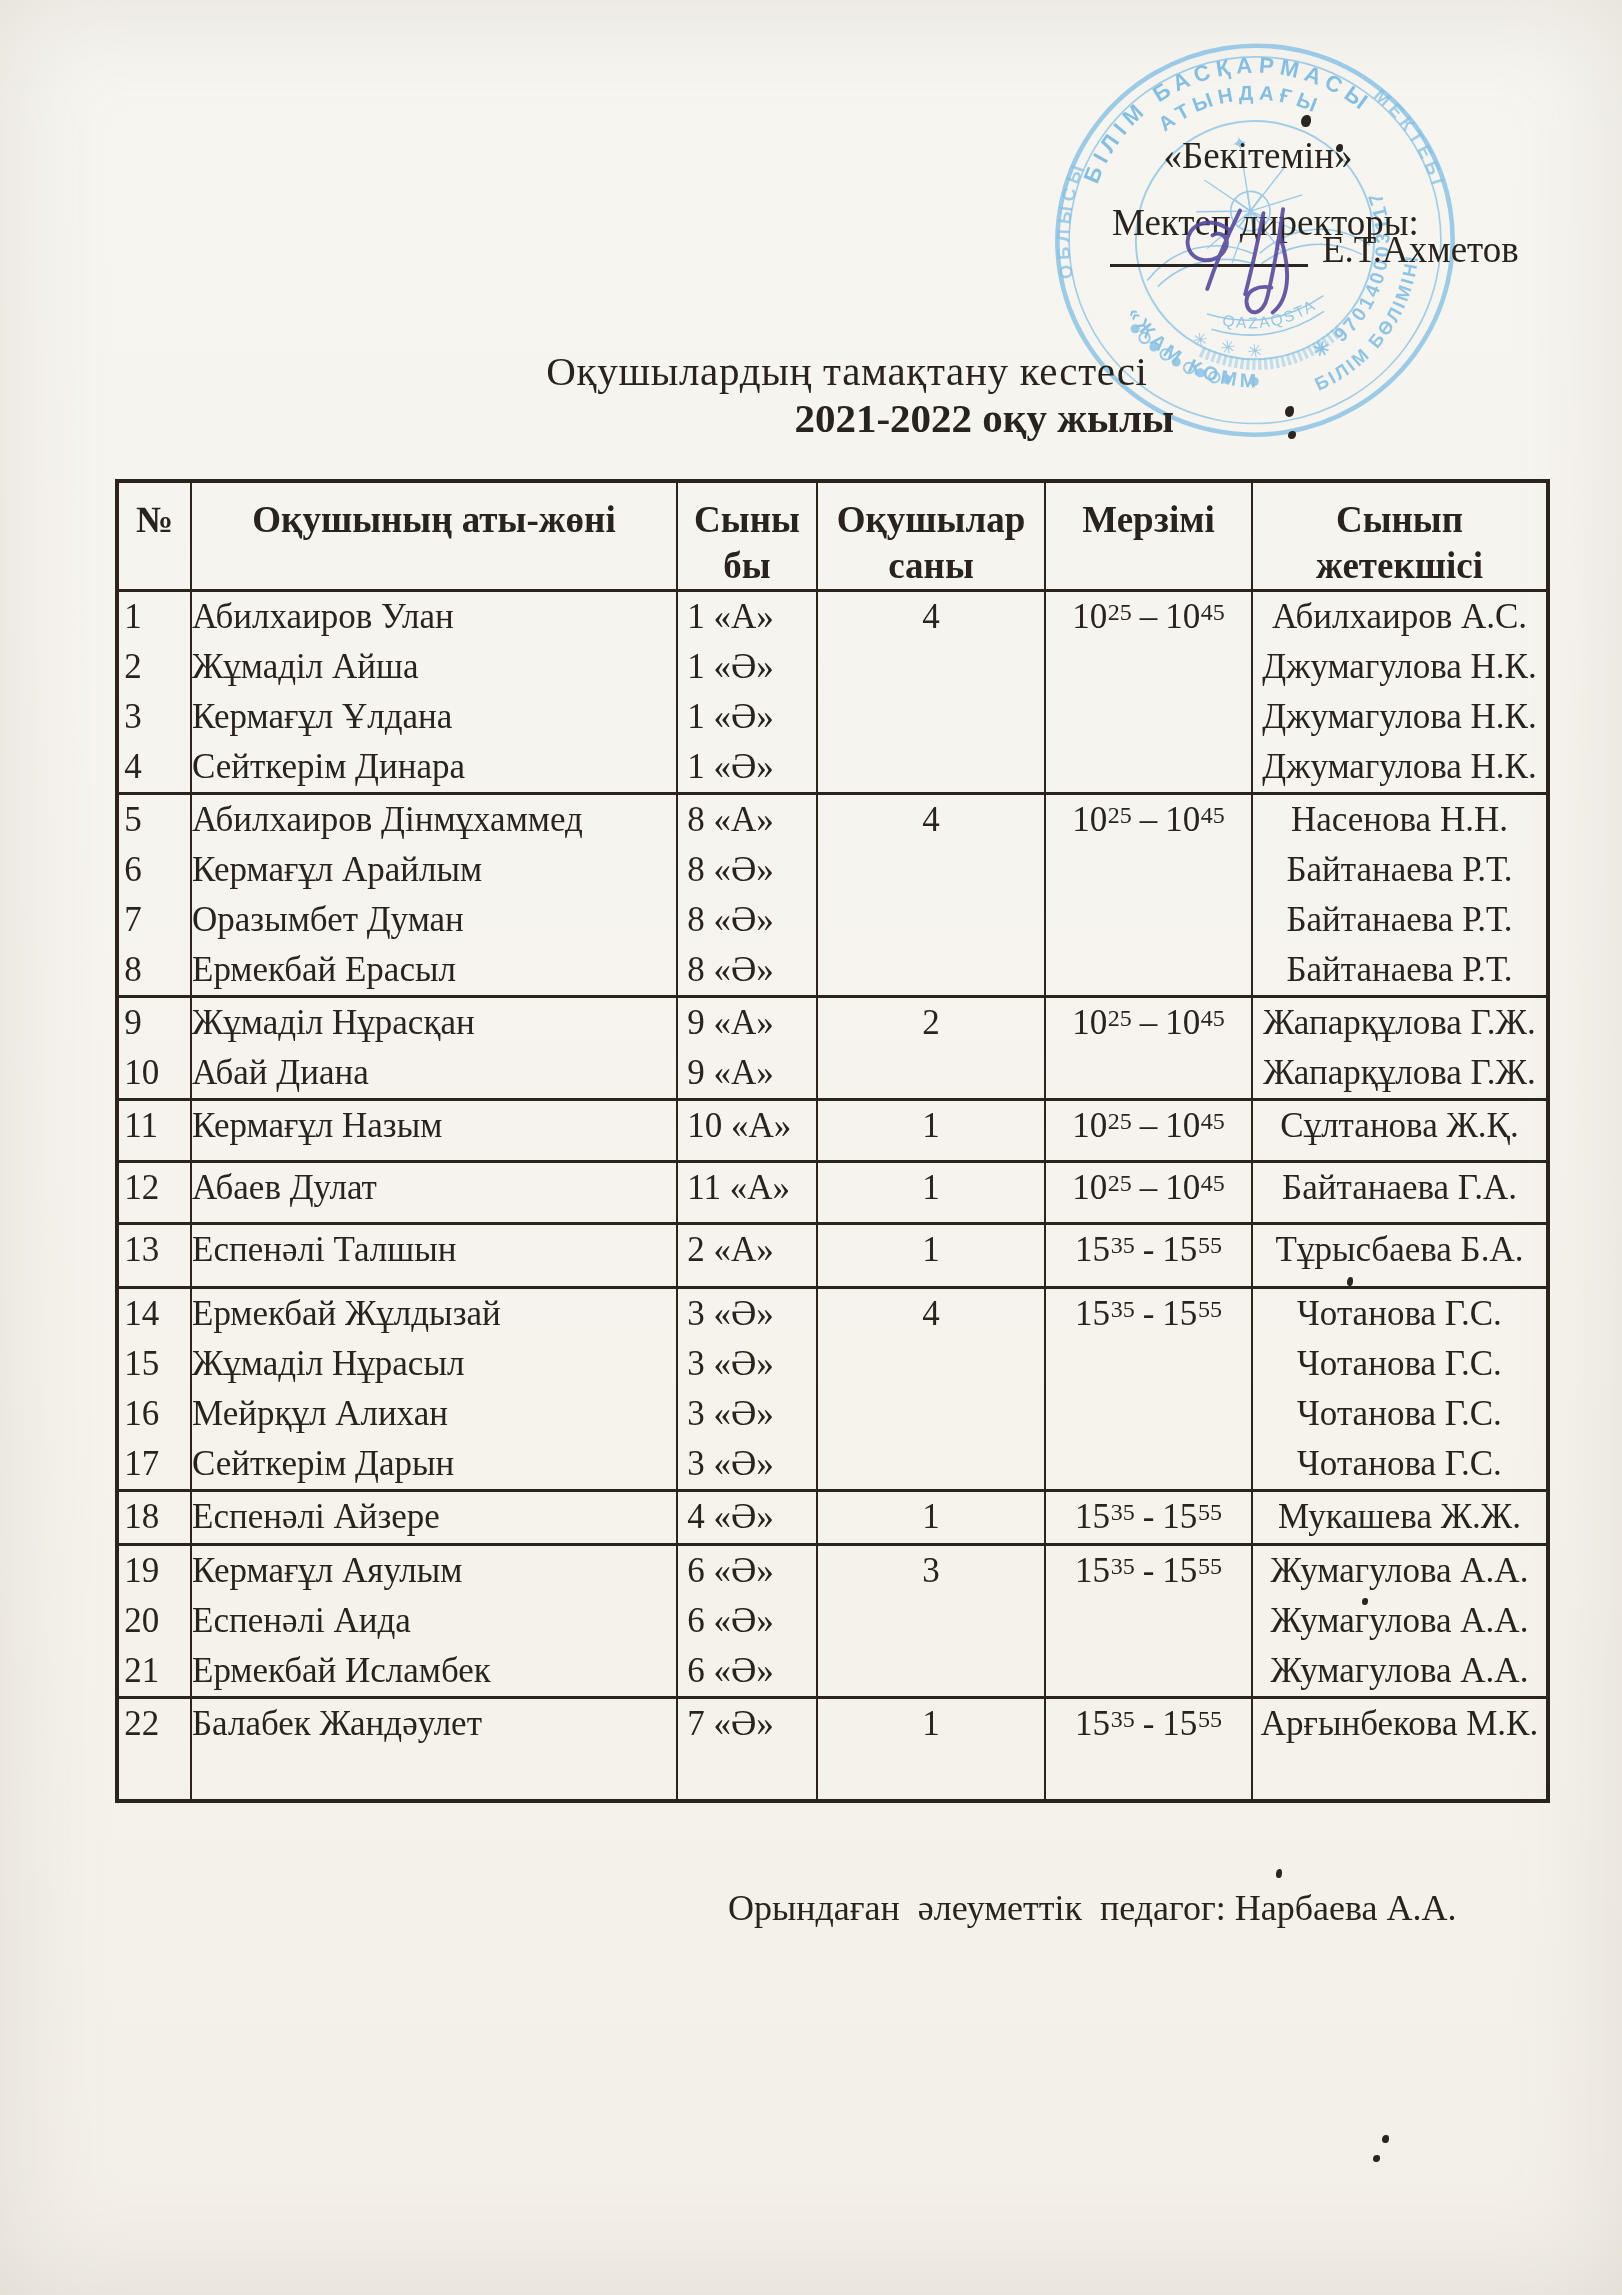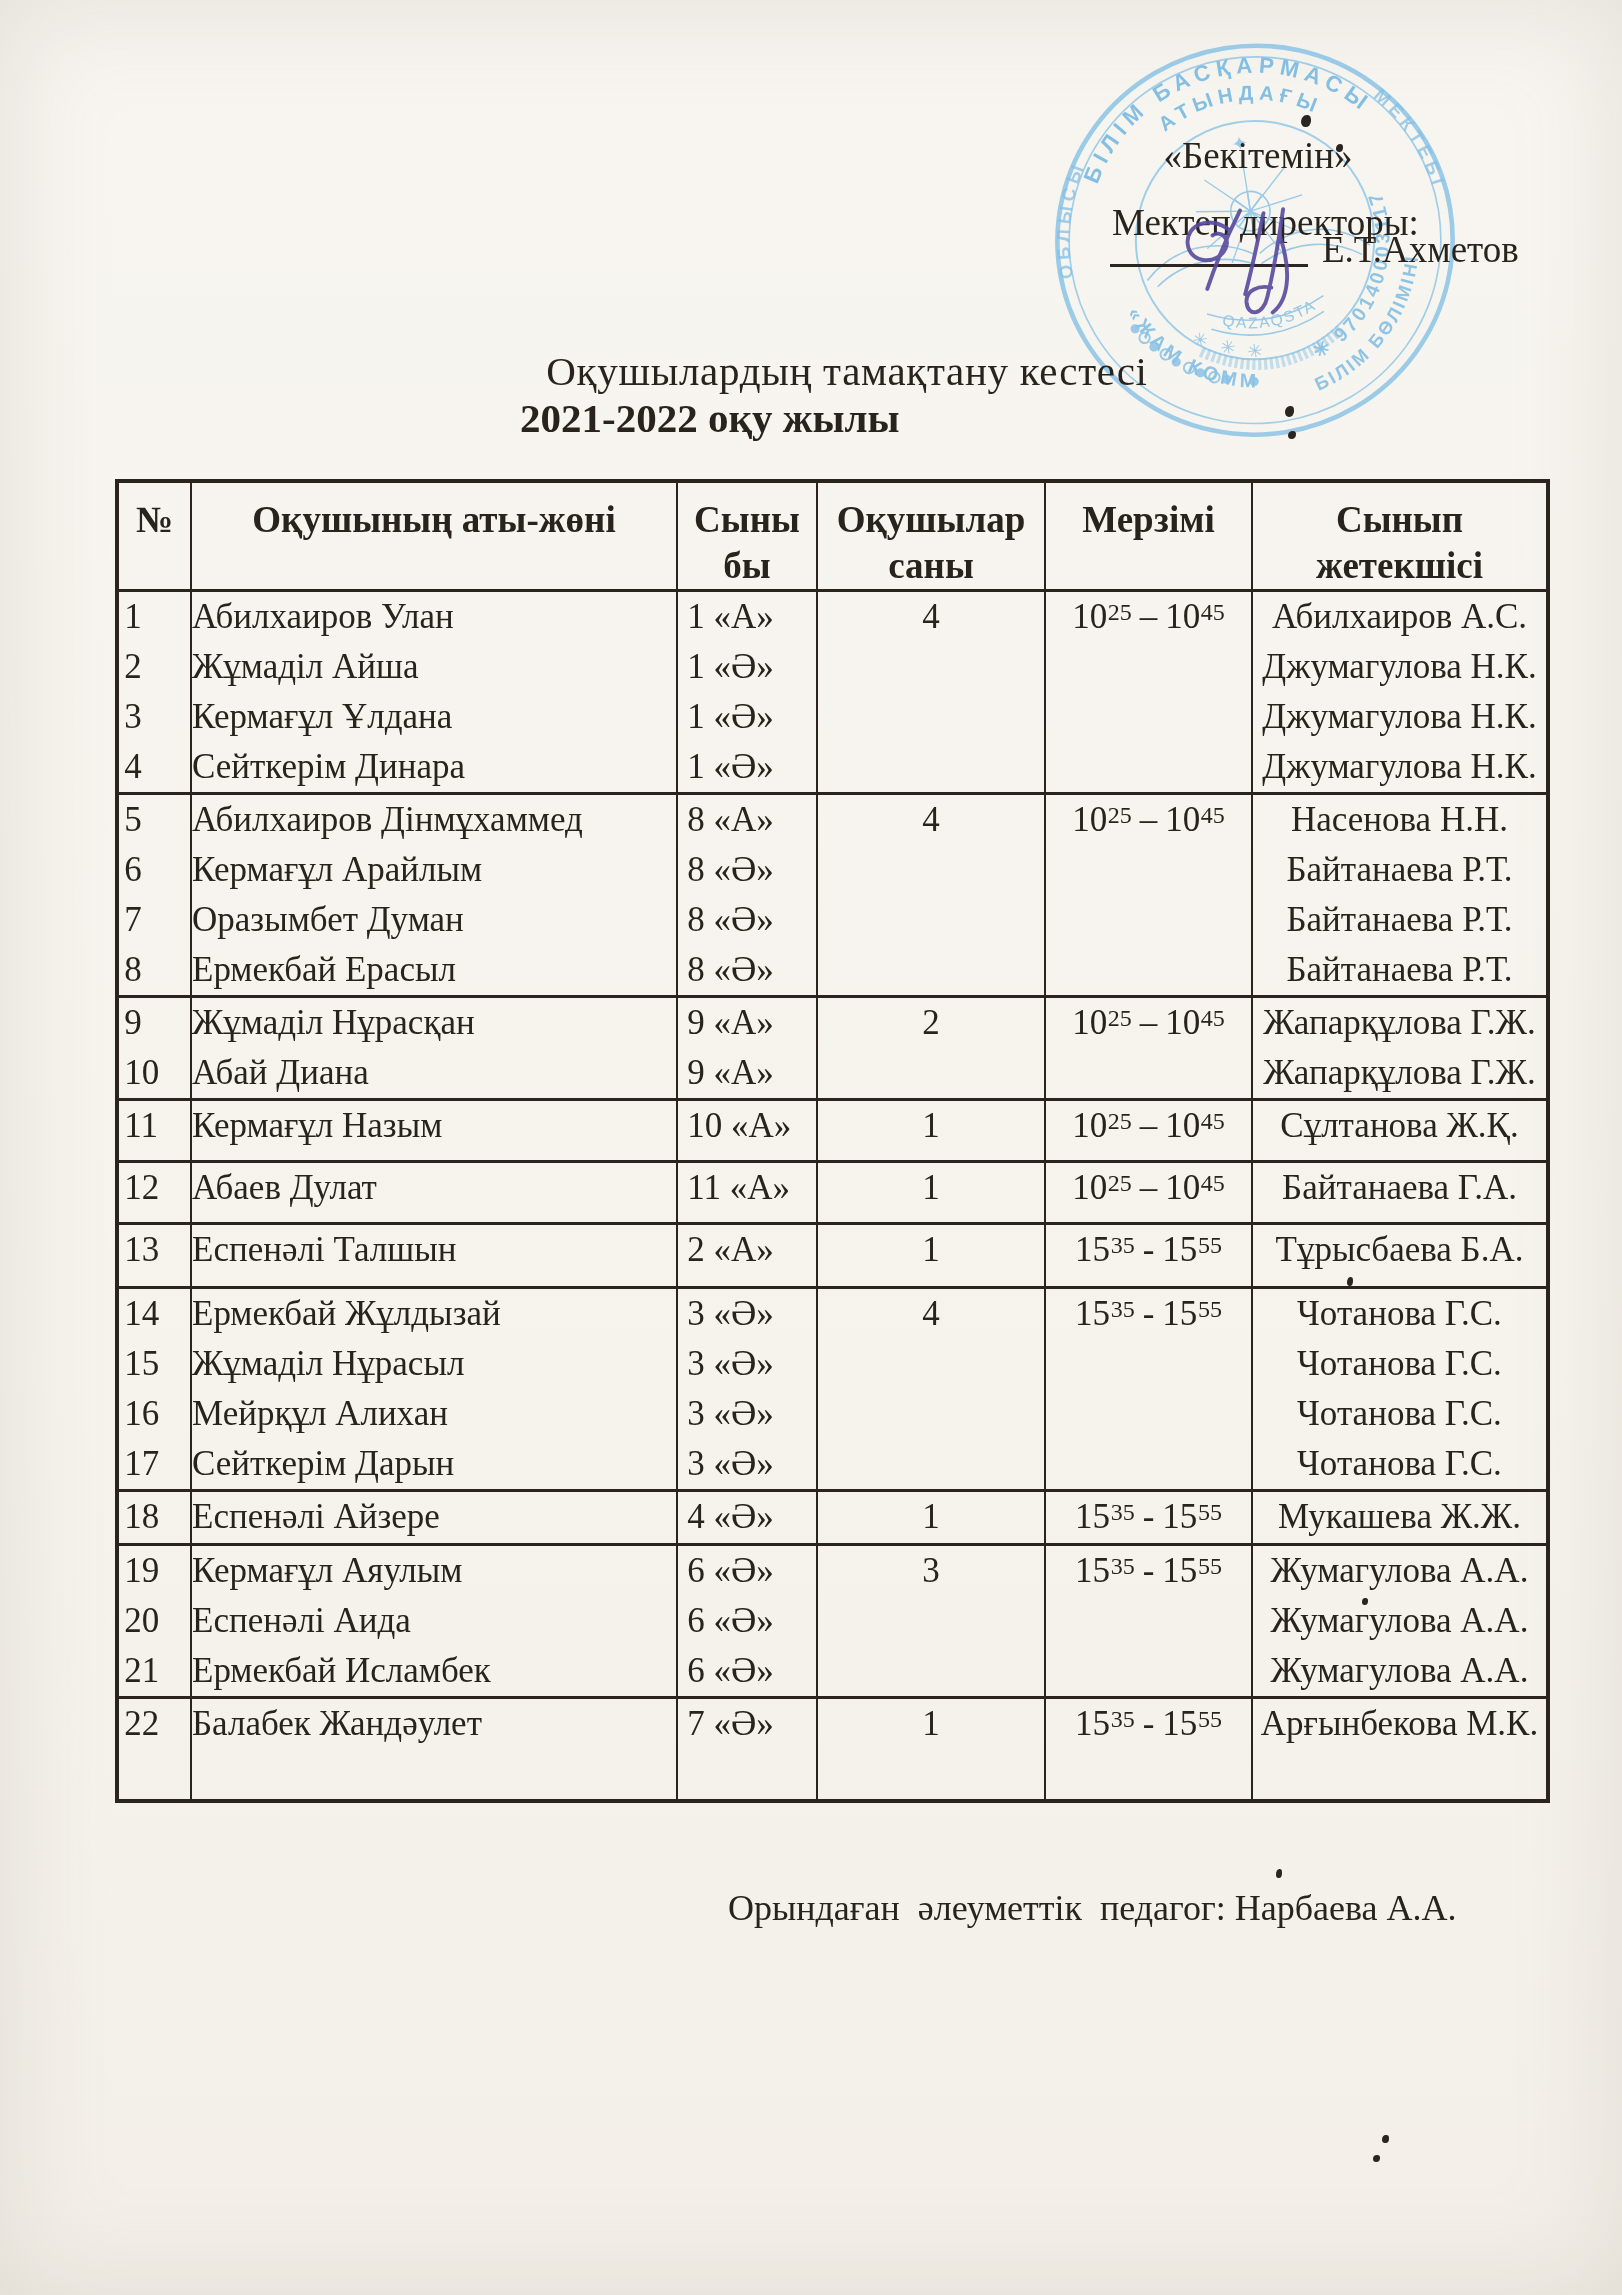--- a/index.html
+++ b/index.html
@@ -14,21 +14,21 @@
 
   
   .approve{left:1127px;top:134px;width:262px;text-align:center;font-size:37px;z-index:3;}
   .director-label{left:1112px;top:201px;font-size:37px;white-space:nowrap;z-index:3;}
   .director-name{left:1322px;top:228px;font-size:37px;white-space:nowrap;z-index:3;}
   .sign-line{left:1110px;top:264px;width:198px;height:3.3px;background:#2c2620;z-index:3;}
   .signature{left:1112px;top:196px;z-index:4;}
 
   
   .title1{left:520px;top:347px;width:654px;text-align:center;font-size:41px;font-weight:normal;letter-spacing:0.7px;z-index:3;}
-  .title2{left:520px;top:394px;width:654px;text-align:left;font-size:41px;font-weight:bold;z-index:3;}
+  .title2{left:520px;top:394px;width:654px;text-align:right;font-size:41px;font-weight:bold;z-index:3;}
 
   
   .stamp{left:1039px;top:34px;z-index:1;opacity:.93;}
 
   
   table.sched{
     position:absolute;left:115px;top:479px;width:1430px;z-index:3;
     border-collapse:collapse;table-layout:fixed;
     border:4.6px solid #2b241c;
   }

